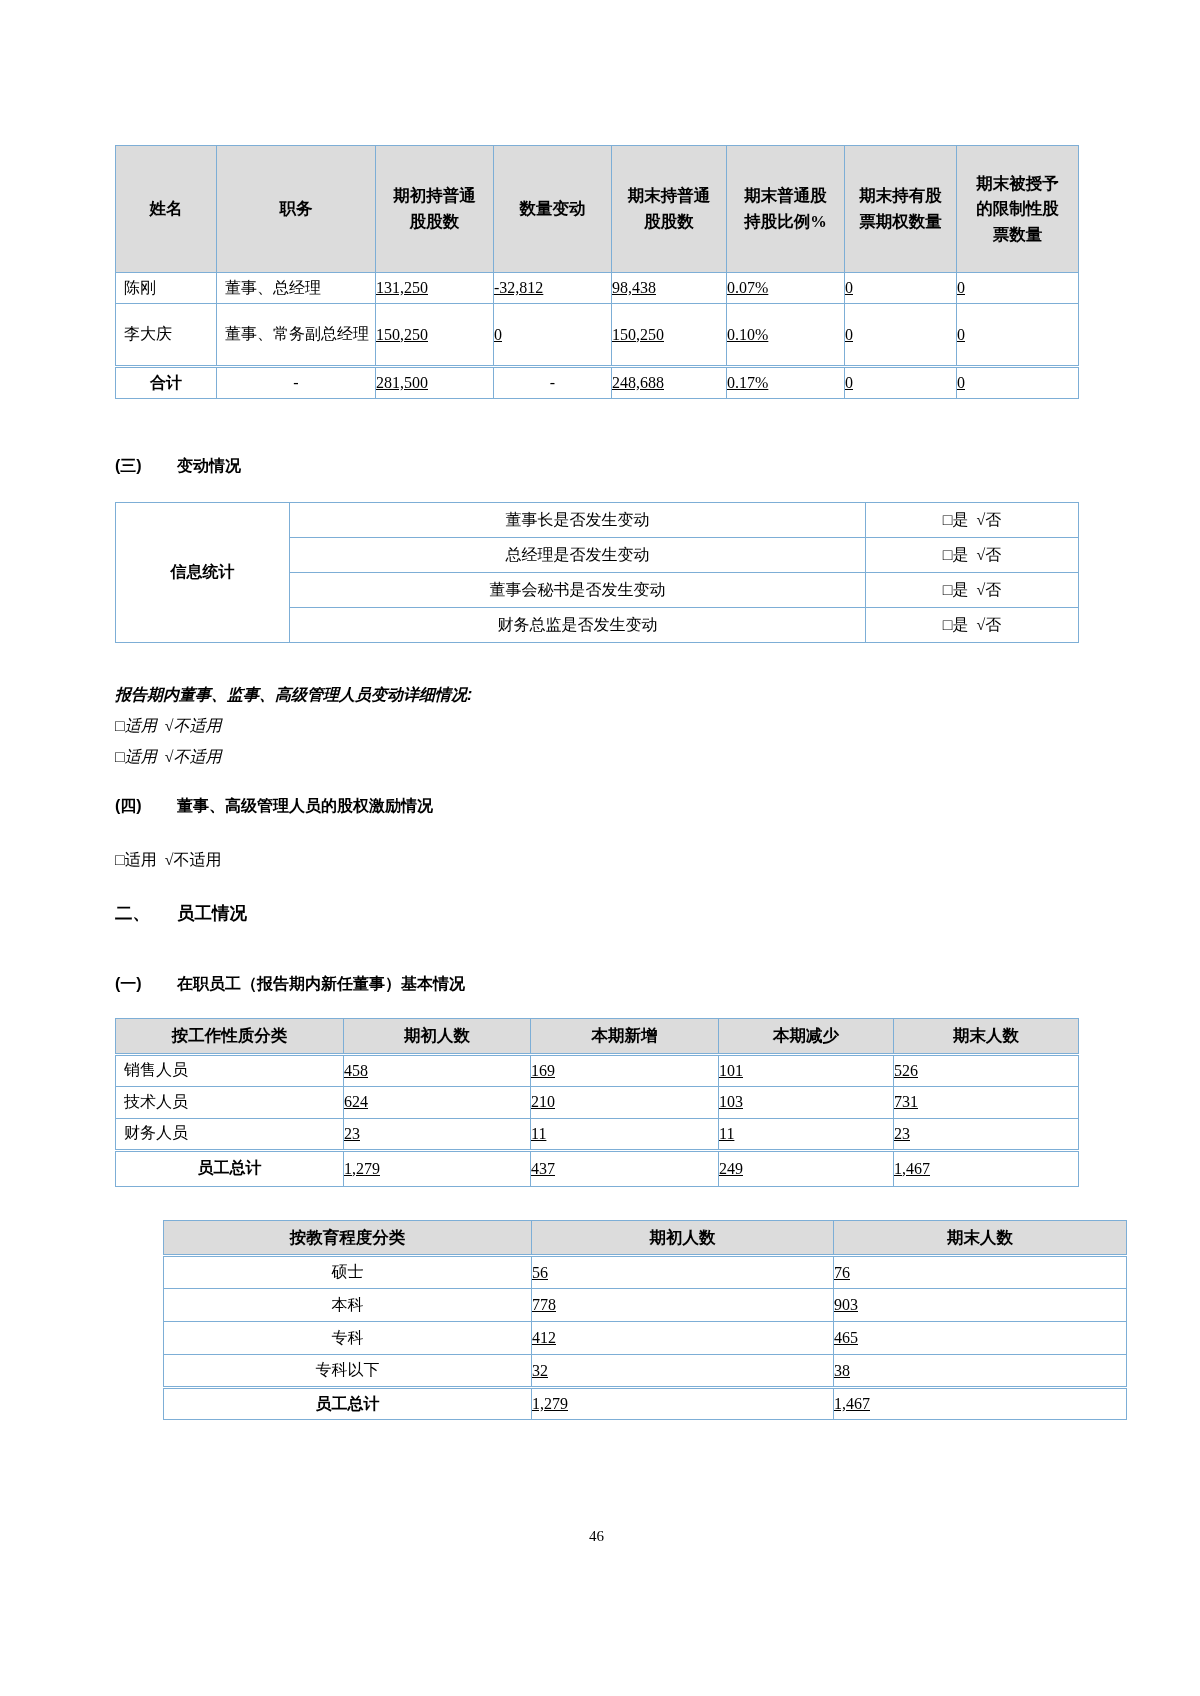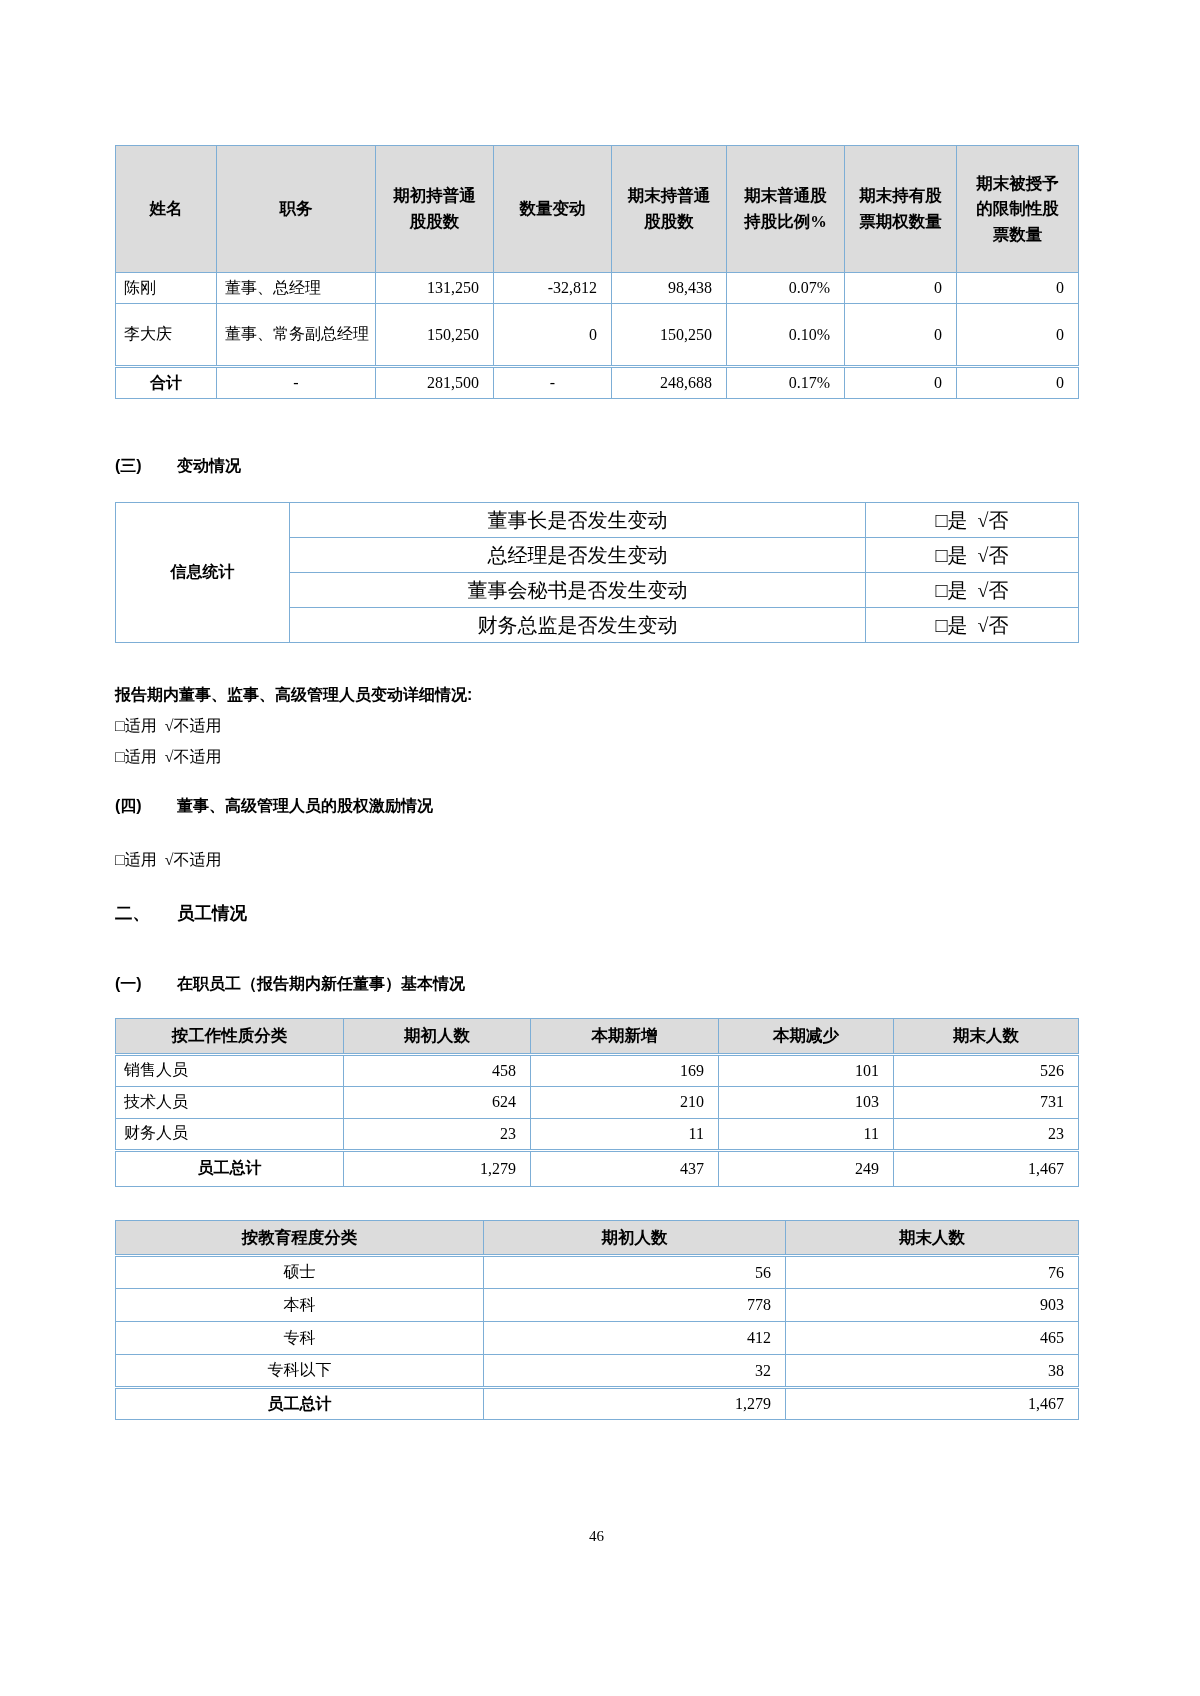--- a/index.html
+++ b/index.html
@@ -23,21 +23,21 @@
     overflow:hidden;
   }
   .hdr td, td.hdr {
     background:#dcdcdc;
     font-weight:bold;
     text-align:center;
     font-size:16.5px;
     line-height:1.55;
     padding:4px 12px;
   }
-  .num  { text-align:right; padding-right:14px; }
+  .num  { padding-right:14px;text-decoration:underline; }
   .txt  { text-align:left;  padding-left:8px;  }
   .ctr  { text-align:center; }
   .bold { font-weight:bold; }
   .dbl-top td { border-top:3px double #7daed6; }
   .dbl-bot td { border-bottom:3px double #7daed6; }
   .pre  { white-space:pre; }
 
   
   #t-share tr.h-row   { height:127px; }
   #t-share tr.r1      { height:31px; }
@@ -54,45 +54,45 @@
   }
   .sec-h .n { width:62px; flex:0 0 62px; }
   .sec-h.big { font-size:17.5px; line-height:26px; }
   .sec-h.big .n { width:62px; }
 
   #h-change { margin-top:55px; }
 
   
   #t-info { margin-top:24px; }
   #t-info tr { height:35px; }
-  #t-info td { font-size:20px; }
+  #t-info td { font-size:16px; }
   #t-info .label { font-weight:bold; font-size:16px; }
 
   
-  #notes { margin-top:36px; }
+  #notes { margin-top:36px;font-style:italic; }
   #notes .n-line { font-size:16px; line-height:31px; }
   #notes .n-bold {
     font-family:"Liberation Sans","DejaVu Sans",sans-serif;
     font-weight:bold;
   }
   .apply-line { font-size:16px; }
 
   #h-incentive { margin-top:22px; }
   #apply-4 { margin-top:30px; line-height:24px; }
   #h-employee { margin-top:28px; }
   #h-onjob { margin-top:46px; }
 
   
   #t-job { margin-top:22px; }
   #t-job tr.h-row { height:33px; }
   #t-job tr.d-row { height:32px; }
   #t-job tr.t-row { height:36px; }
 
   
-  #t-edu { margin-top:33px; }
+  #t-edu { margin-top:33px;margin-left:48px; }
   #t-edu tr.h-row { height:30px; }
   #t-edu tr.d-row { height:33px; }
   #t-edu tr.t-row { height:32px; }
 
   
   #footer {
     margin-top:108px;
     text-align:center;
     font-size:15px;
   }

